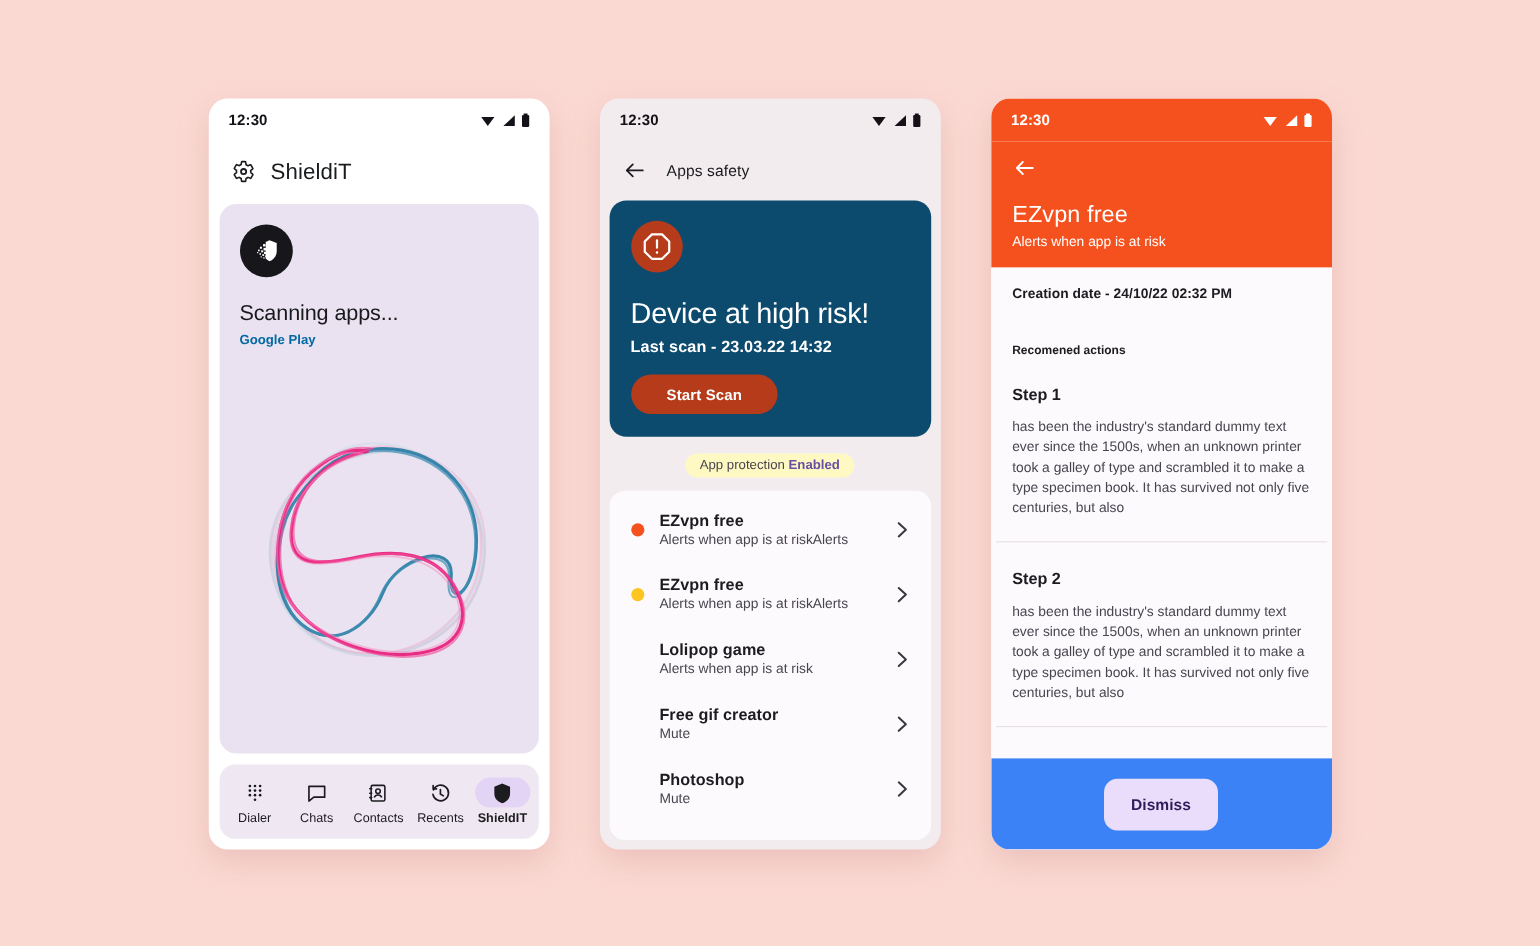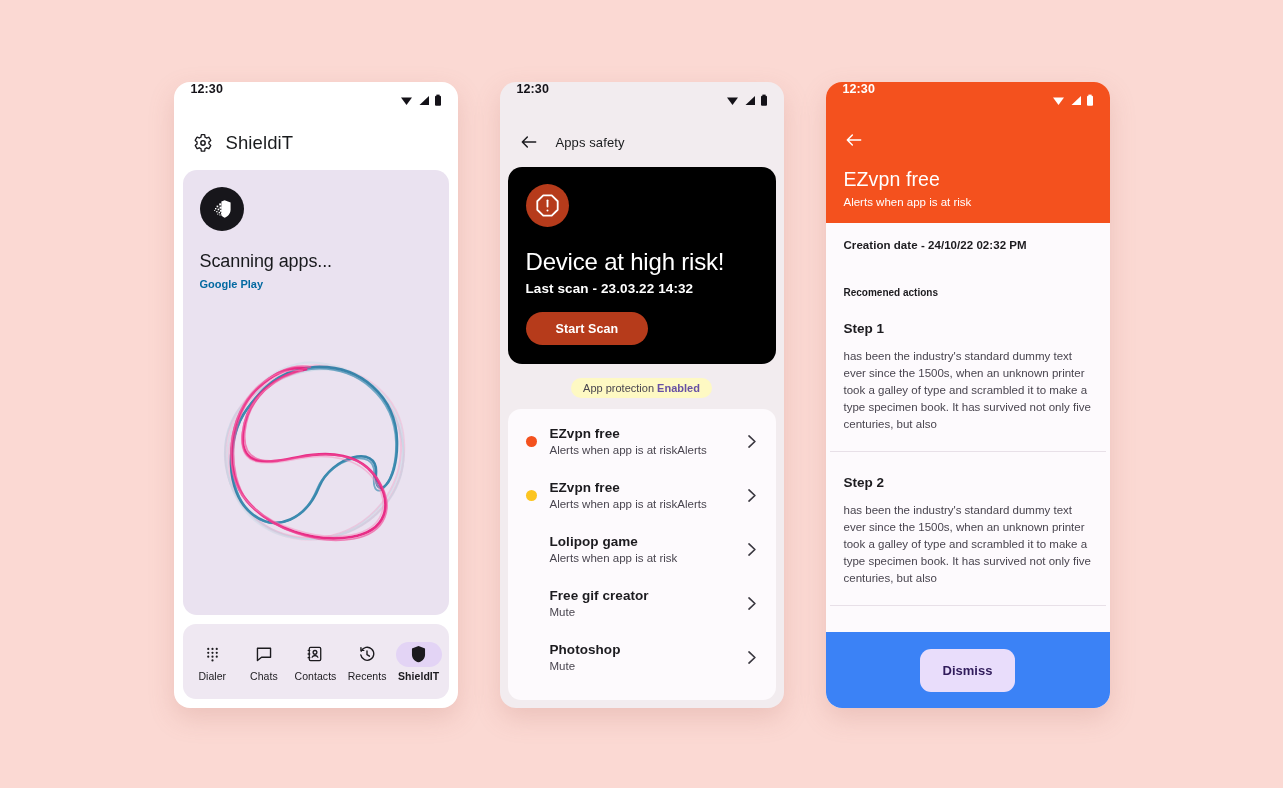--- a/index.html
+++ b/index.html
@@ -35,20 +35,21 @@
   }
   .phone-1 { background: #FFFFFF; }
   .phone-2 { background: #F2ECEF; }
   .phone-3 { background: #FDFAFD; }
 
   
   .statusbar {
     height: 36px;
     flex: 0 0 36px;
     display: flex;
+    align-items: center;
     justify-content: space-between;
     padding: 0 16px 0 17px;
     font-size: 12.5px;
     font-weight: 600;
     letter-spacing: .1px;
   }
   .statusbar.dark { color: #141218; }
   .statusbar.light { color: #FFFFFF; }
   .sb-icons { display: flex; align-items: center; gap: 4px; }
   .sb-icons svg { display: block; }
@@ -96,21 +97,21 @@
     display: flex; align-items: center; justify-content: center;
     margin-top: 2px;
   }
   .squiggle-wrap svg { display: block; }
 
   .bottomnav {
     flex: 0 0 auto;
     margin: 9px 9px 9px 9px;
     background: #EFE8F2;
     border-radius: 13px;
-    height: 75px;
+    height: 62px;
     display: flex;
     align-items: center;
     justify-content: space-around;
     padding: 0 4px;
   }
   .navitem {
     display: flex; flex-direction: column; align-items: center;
     gap: 3px; width: 52px; cursor: pointer;
   }
   .navpill {
@@ -123,21 +124,21 @@
 
   
   .appbar-2 {
     display: flex; align-items: center; gap: 17px;
     padding: 14px 18px 15px 19px;
   }
   .appbar-2 .title { font-size: 13px; color: #191B1D; letter-spacing: .1px; }
 
   .risk-card {
     margin: 0 8px;
-    background: #000000;
+    background: #0c4a6e;
     border-radius: 14px;
     padding: 17px 18px 19px 18px;
     flex: 0 0 auto;
   }
   .alert-badge {
     width: 43px; height: 43px; border-radius: 50%;
     background: #B63B1B;
     display: flex; align-items: center; justify-content: center;
   }
   .risk-title {

